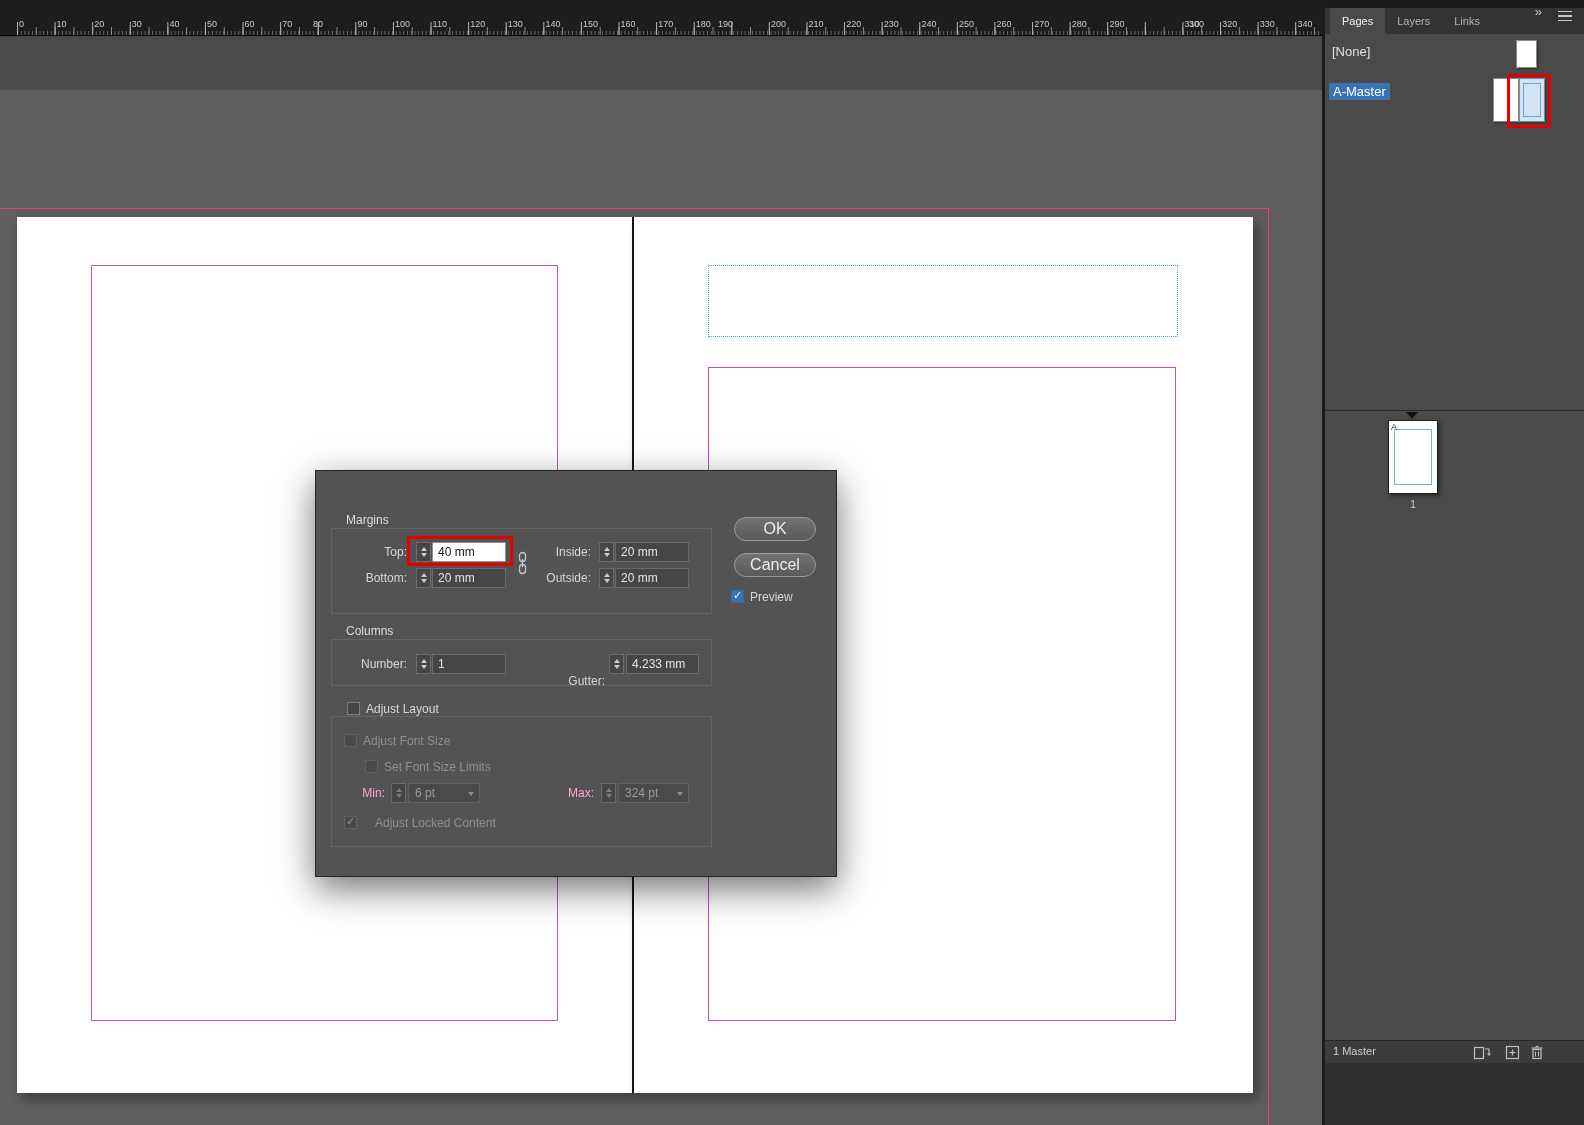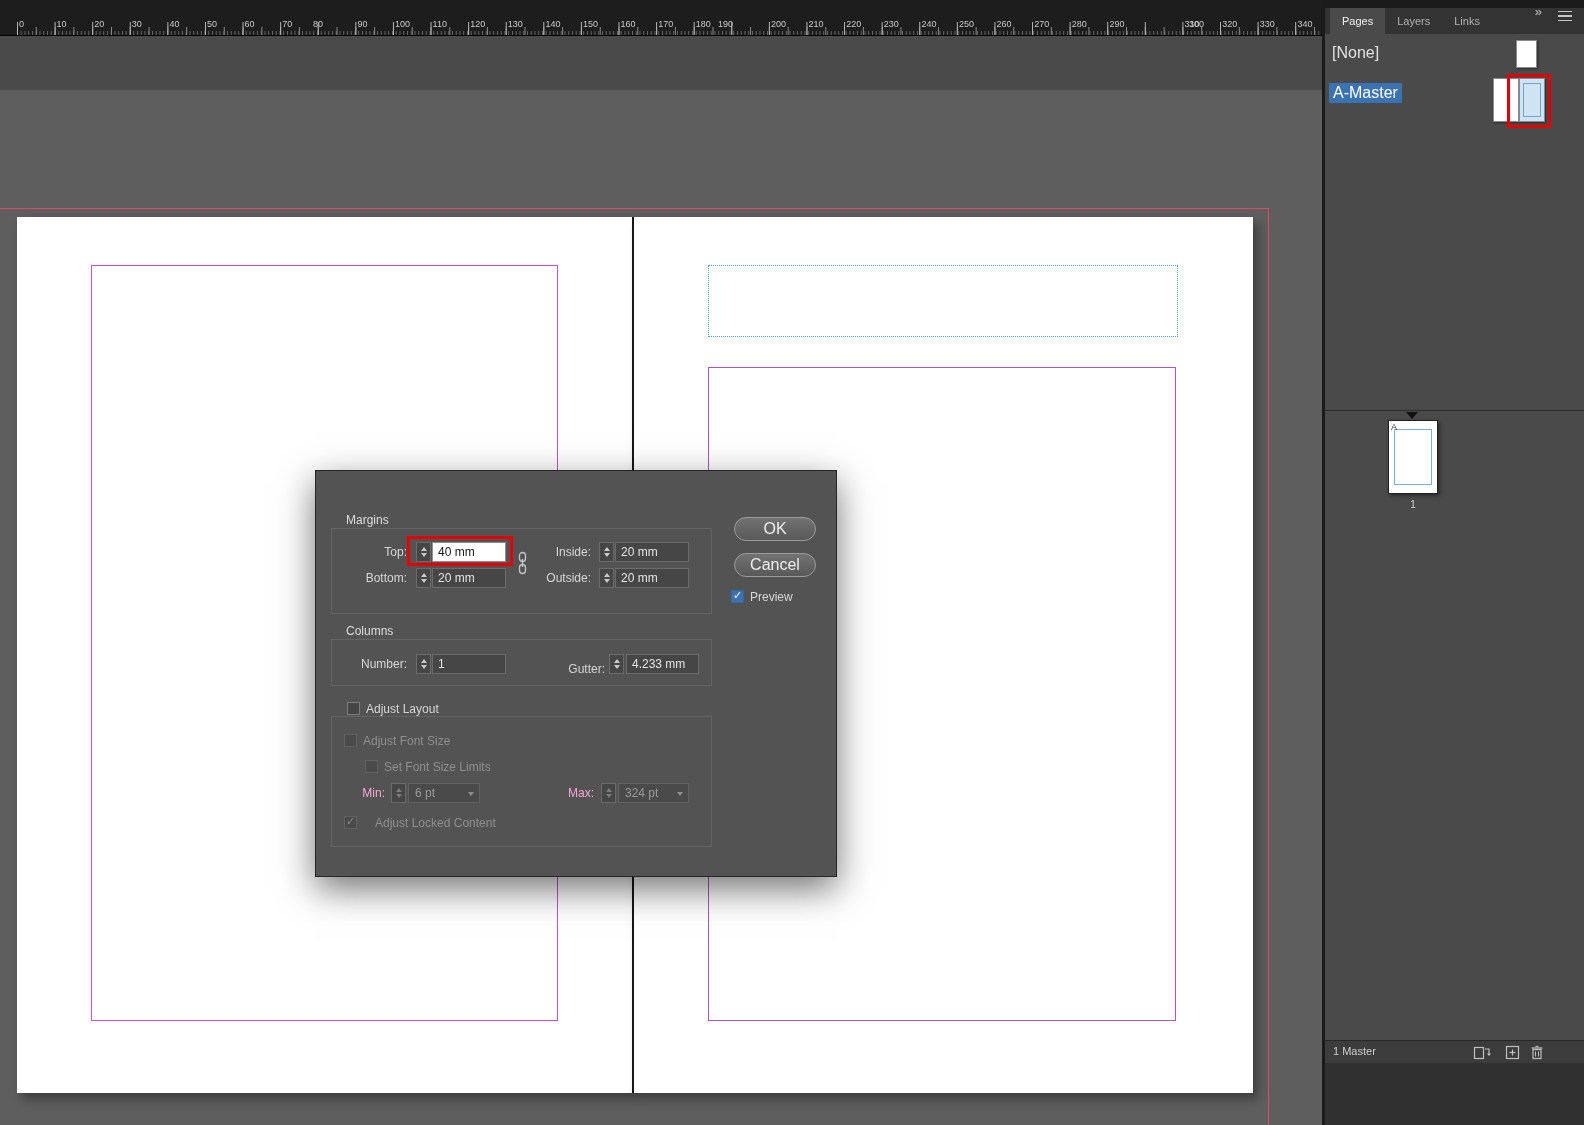--- a/index.html
+++ b/index.html
@@ -68,21 +68,21 @@
   
   #panel{position:absolute;left:1325px;top:0;width:259px;height:1125px;background:#4a4a4a;z-index:5}
   #panel-topstrip{position:absolute;left:0;top:0;width:100%;height:8px;background:#1b1b1b}
   #panel-tabbar{position:absolute;left:0;top:8px;width:100%;height:26px;background:#333;display:flex;padding-left:5px}
   .tab{height:26px;font-size:11px;line-height:26px;padding:0 12px;color:#b3b3b3;cursor:pointer;white-space:nowrap}
   .tab.active{background:#4a4a4a;color:#f2f2f2}
   #panel-expand{position:absolute;right:42px;top:4px;color:#c5c5c5;font-size:13px;cursor:pointer}
   #panel-menu{position:absolute;right:12px;top:11px;width:14px;height:10px;cursor:pointer;
     border-top:1.5px solid #c5c5c5;border-bottom:1.5px solid #c5c5c5}
   #panel-menu::after{content:"";position:absolute;left:0;top:3.2px;width:14px;height:1.5px;background:#c5c5c5}
-  .prow-label{position:absolute;font-size:16px;color:#e2e2e2;white-space:nowrap}
+  .prow-label{position:absolute;font-size:13px;color:#e2e2e2;white-space:nowrap}
   #master-label{background:#3973b3;color:#fff;padding:1px 4px}
   .thumb-page{position:absolute;background:#fff;border:1px solid #8a8a8a;box-shadow:1px 1px 2px rgba(0,0,0,.4)}
   .thumb-page.blue{background:#cfe3f4}
   .thumb-inner{position:absolute;left:3px;top:4px;right:3px;bottom:4px;border:1px solid #6fa6d8}
   #panel-divider{position:absolute;left:0;top:410px;width:100%;height:1px;background:#2c2c2c}
   #bigthumb-arrow{position:absolute;left:81px;top:412px;width:0;height:0;
     border-left:6px solid transparent;border-right:6px solid transparent;border-top:7px solid #111}
   #bigthumb{position:absolute;left:63px;top:420px;width:50px;height:74px;background:#fff;border:1px solid #1f1f1f;box-shadow:2px 2px 4px rgba(0,0,0,.4)}
   #bigthumb-margin{position:absolute;left:5px;top:8px;right:5px;bottom:8px;border:1px solid #79aede}
   #bigthumb-letter{position:absolute;left:2px;top:1px;font-size:9px;color:#3a3a3a}
@@ -200,21 +200,21 @@
     <div class="legend" style="left:30px;top:153px">Columns</div>
     <div class="group" style="left:15px;top:168px;width:381px;height:47px"></div>
 
     <div class="flabel" style="left:20px;top:183px;width:71px">Number:</div>
     <div class="stepper" style="left:100px;top:183px">
         <div class="up"></div>
         <div class="down"></div>
       </div>
     <input class="dinput" style="left: 116px; top: 183px; width: 74px;" value="1">
 
-    <div class="flabel" style="left:229px;top:188px;width:60px">Gutter:</div>
+    <div class="flabel" style="left:229px;top:200px;width:60px">Gutter:</div>
     <div class="stepper" style="left:293px;top:183px">
         <div class="up"></div>
         <div class="down"></div>
       </div>
     <input class="dinput" style="left: 310px; top: 183px; width: 73px;" value="4.233 mm">
 
     <div class="cbx" style="left:31px;top:231px"></div>
     <div class="cbx-label" style="left:50px;top:231px">Adjust Layout</div>
     <div class="group" style="left:15px;top:245px;width:381px;height:131px"></div>
 

